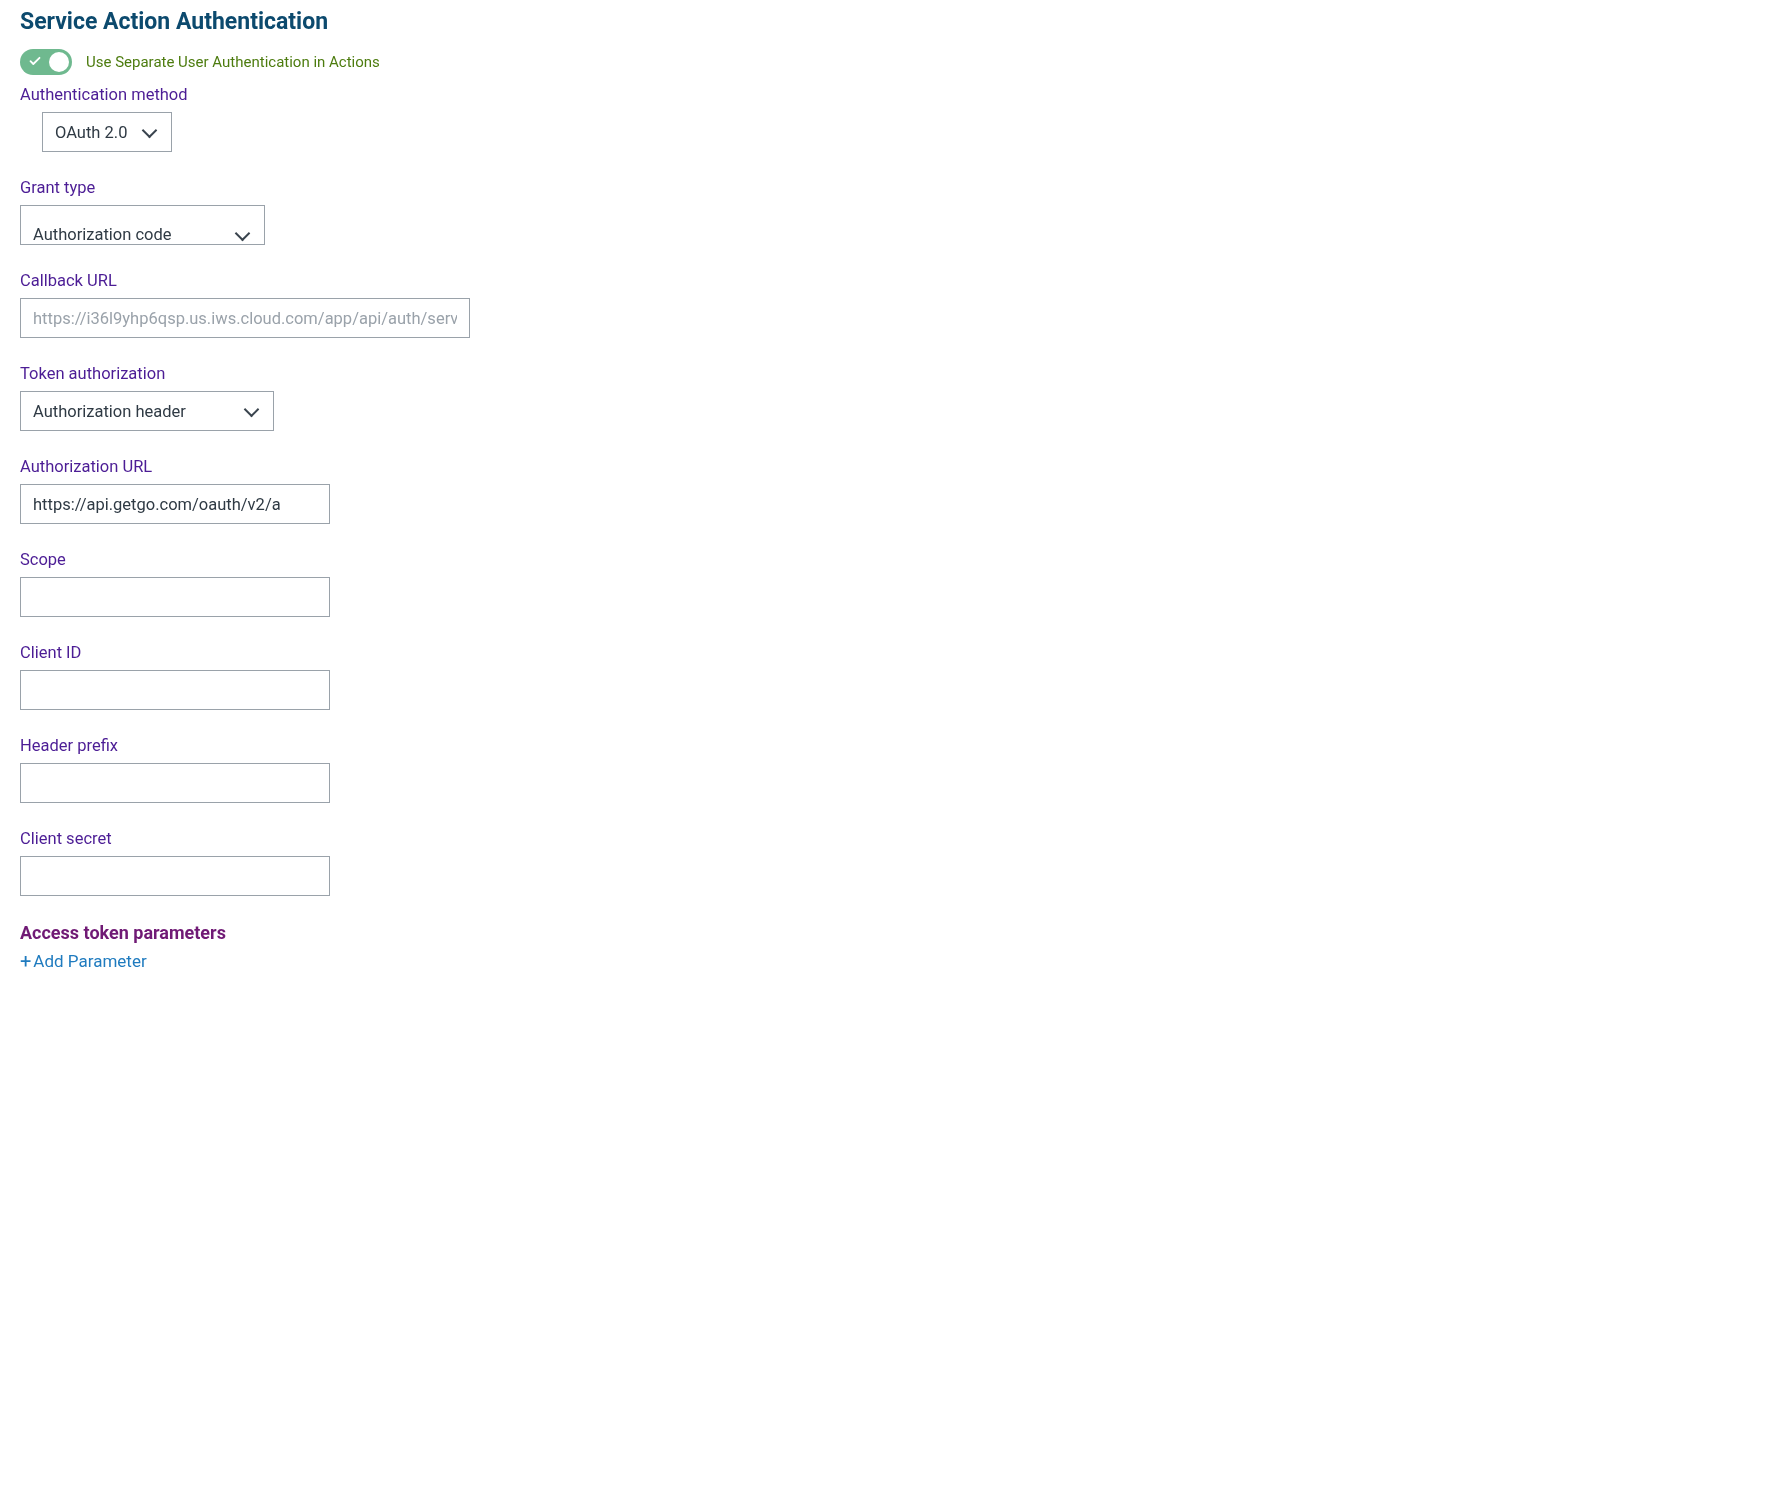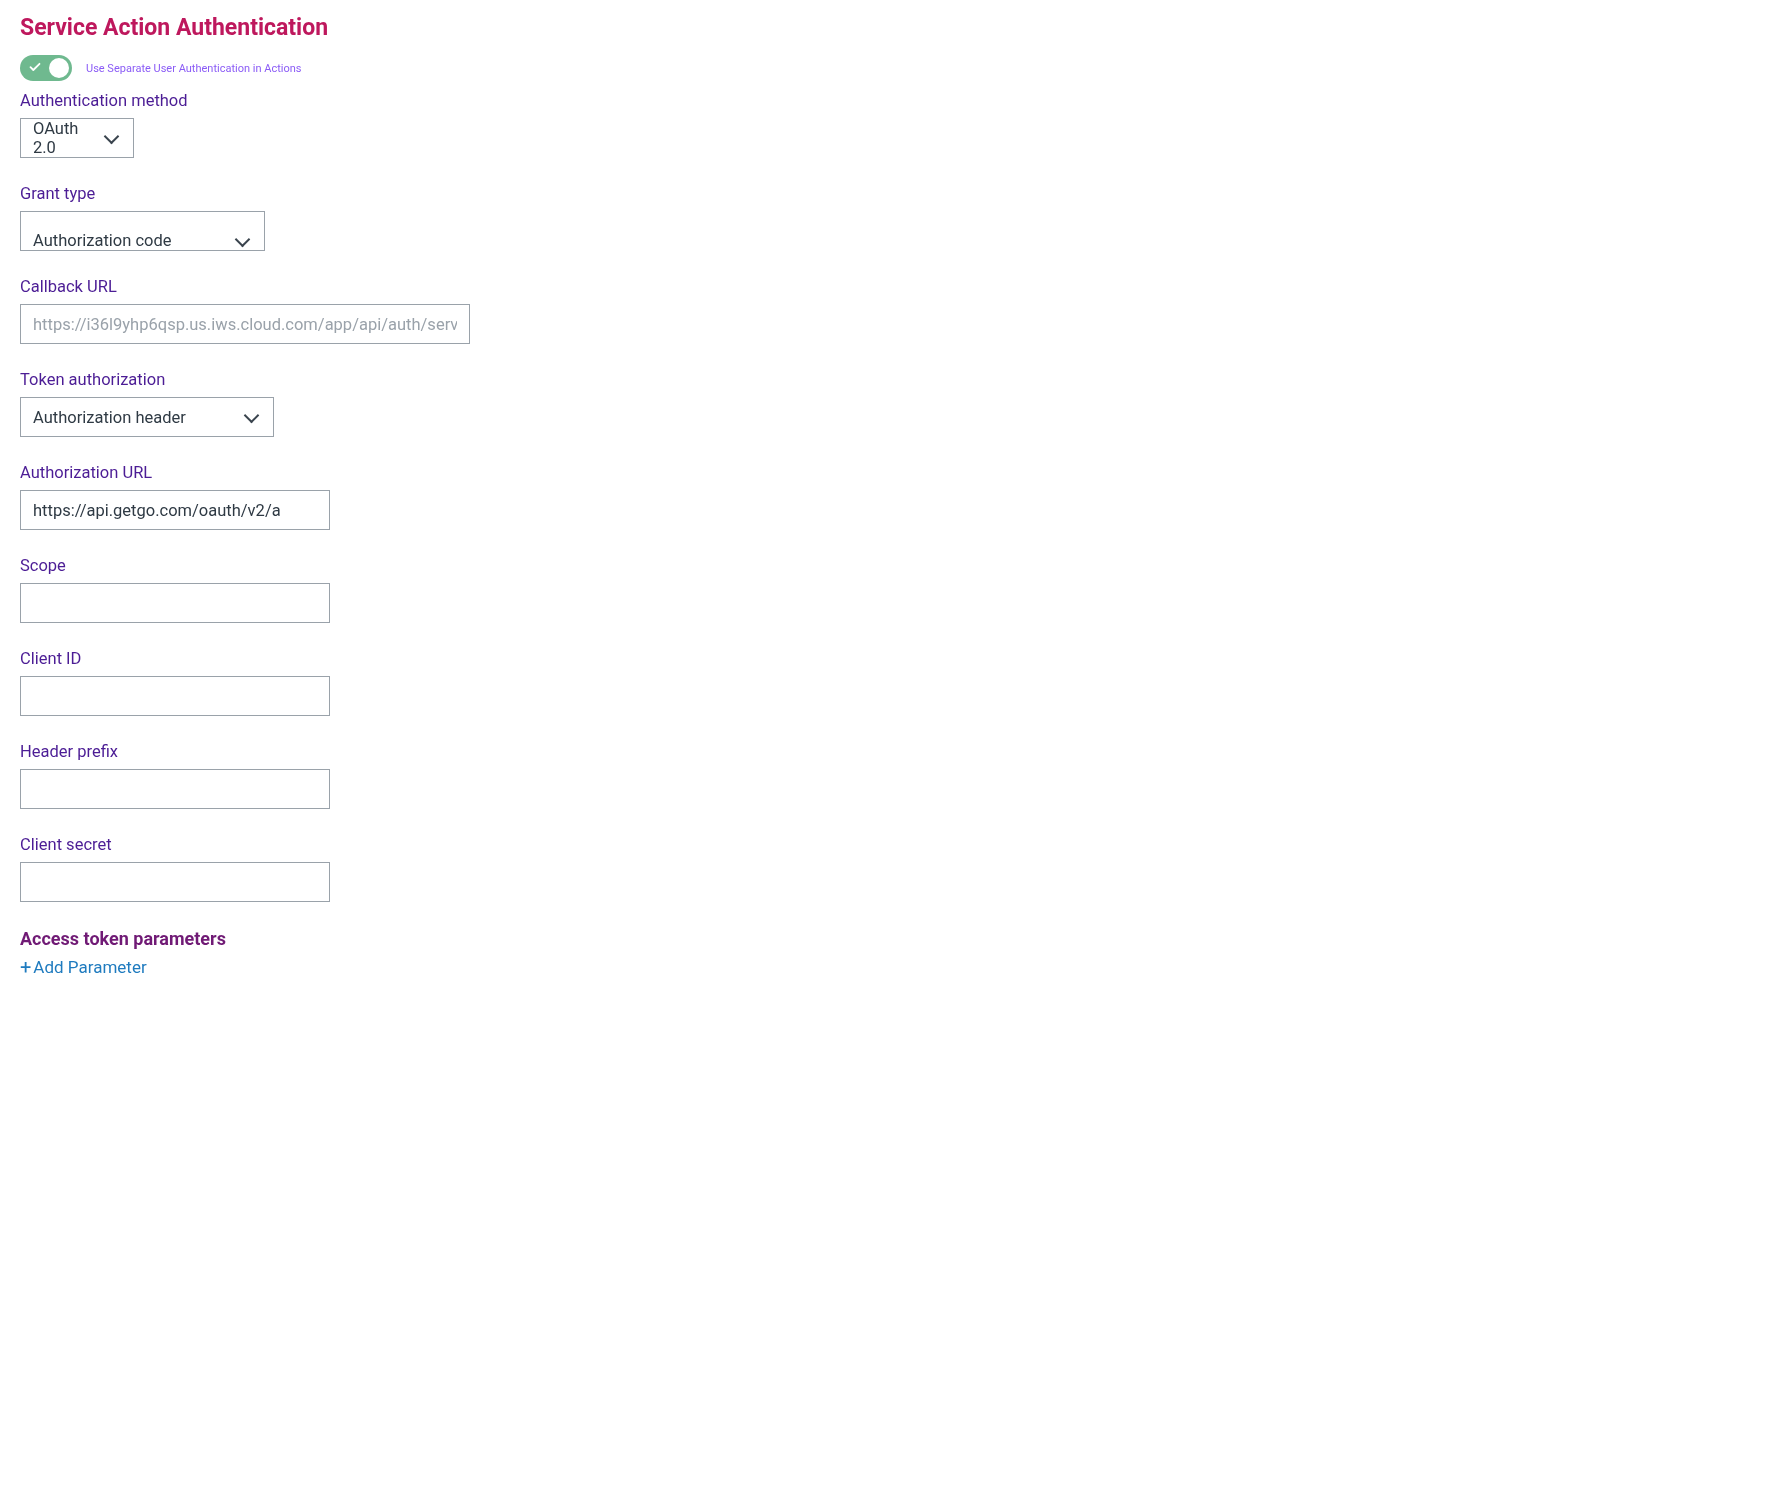--- a/index.html
+++ b/index.html
@@ -11,22 +11,22 @@
     color: #34404b;
     font-size: 16px;
   }
   .page {
     padding: 8px 20px 30px 20px;
     max-width: 1780px;
   }
   h2.section-title {
     font-size: 23px;
     font-weight: 700;
-    color: #be185d;
-    margin: 6px 0 14px 0;
+    color: #0c4a6e;
+    margin: 0 0 14px 0;
   }
   .toggle-row {
     display: flex;
     align-items: center;
     gap: 14px;
     margin-bottom: 10px;
   }
   .toggle {
     position: relative;
     width: 52px;
@@ -48,22 +48,22 @@
   .toggle .knob {
     position: absolute;
     right: 3px;
     top: 3px;
     width: 20px;
     height: 20px;
     background: #ffffff;
     border-radius: 50%;
   }
   .toggle-label {
-    font-size: 11px;
-    color: #8b5cf6;
+    font-size: 15px;
+    color: #4d7c0f;
   }
   .field {
     margin-top: 6px;
     margin-bottom: 26px;
   }
   .field-label {
     font-size: 16.5px;
     color: #4c1d95;
     margin-bottom: 8px;
   }
@@ -74,21 +74,21 @@
     height: 40px;
     border: 1px solid #9aa2aa;
     background: #ffffff;
     padding: 0 12px;
     font-size: 16.5px;
     color: #2f3a44;
   }
   .select {
     cursor: pointer;
   }
-  .select.small   { width: 114px; }
+  .select.small   { width: 130px; margin-left: 22px; }
   .select.medium  { width: 245px; align-items: flex-end; }
   .select.medium2 { width: 254px; }
   .text-input {
     width: 310px;
   }
   .text-input input {
     border: none;
     outline: none;
     width: 100%;
     height: 100%;

